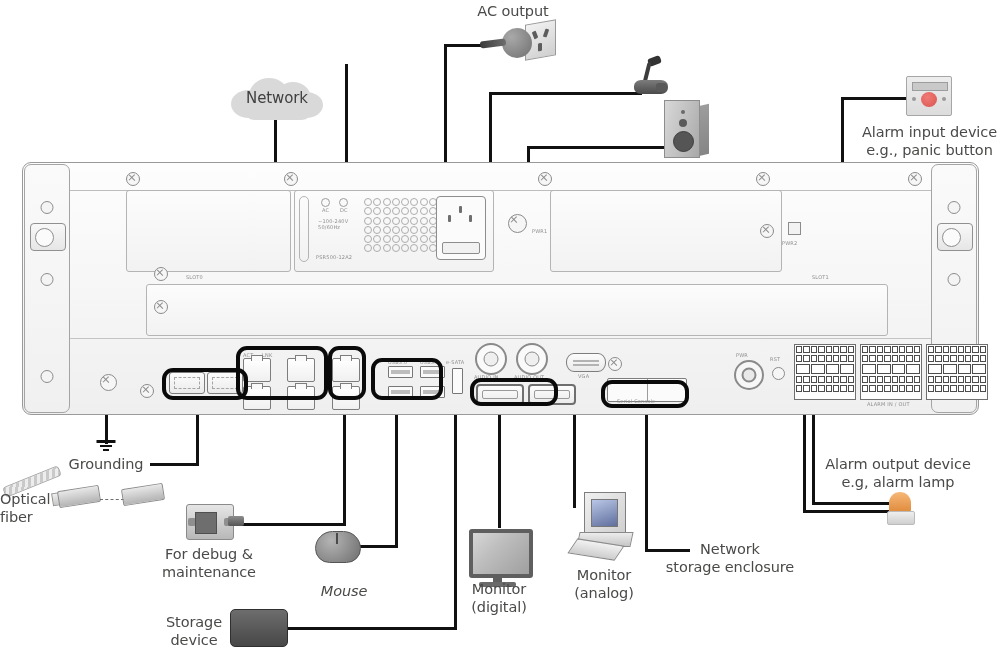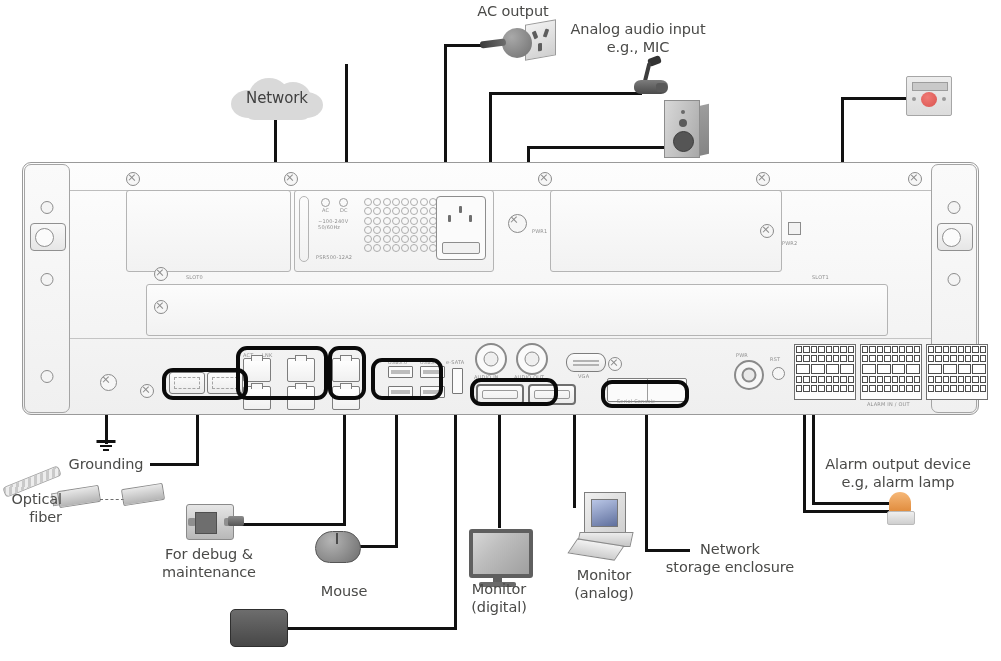--- a/index.html
+++ b/index.html
@@ -692,22 +692,20 @@
   <div class="plug-art" style="left:480px;top:22px;width:80px;height:42px;">
     <div class="socket">
         <i class="a"></i>
         <i class="b"></i>
         <i class="c"></i>
       </div>
     <div class="plug-ball"></div>
     <div class="plug-cord"></div>
   </div>
 
-  <div class="lbl" style="left:555px;top:20px;width:166px;">Analog audio input
-e.g., MIC</div>
   <div class="mic-art" style="left:634px;top:58px;width:38px;height:40px;">
     <div class="mic-head"></div>
     <div class="mic-neck"></div>
     <div class="mic-base"></div>
     <div class="mic-knob"></div>
   </div>
 
   <div class="spk-art" style="left:664px;top:100px;width:50px;height:60px;">
     <div class="spk-side"></div>
     <div class="spk-body">
@@ -718,58 +716,62 @@
   </div>
 
   <div class="panic-art" style="left:906px;top:76px;width:48px;height:42px;">
     <div class="panic-box">
       <div class="panic-slot"></div>
       <div class="panic-dot" style="left:5px;"></div>
       <div class="panic-dot" style="left:35px;"></div>
       <div class="panic-red"></div>
     </div>
   </div>
+  <div class="lbl" style="left:858px;top:123px;width:143px;">Alarm input device
+e.g., panic button</div>
 
   <div class="gnd-sym" style="left:96px;top:440px;width:19px;height:12px;">
     <i class="a"></i>
       <i class="b"></i>
       <i class="c"></i>
   </div>
   <div class="lbl" style="left:58px;top:455px;width:96px;">Grounding</div>
 
   <div class="fiber-art" style="left:0px;top:466px;width:160px;height:54px;">
     <div class="fiber-cable" style="left:2px;top:10px;"></div>
     <div class="fiber-tip" style="left:52px;top:26px;"></div>
     <div class="fiber-con" style="left:58px;top:22px;"></div>
     <div class="fiber-dash" style="left:100px;top:33px;width:24px;"></div>
     <div class="fiber-con" style="left:122px;top:20px;"></div>
   </div>
-  <div class="lbl" style="left:0px;top:490px;width:62px;text-align:right;">Optical
+  <div class="lbl" style="left:0px;top:490px;width:62px;text-align:left;">Optical
 fiber</div>
 
   <div class="db9-art" style="left:186px;top:504px;width:62px;height:38px;">
     <div class="db9-b">
       <div class="db9-screw" style="left:1px;top:13px;"></div>
       <div class="db9-screw" style="left:37px;top:13px;"></div>
       <div class="db9-in"></div>
     </div>
     <div class="db9-tail"></div>
   </div>
   <div class="lbl" style="left:142px;top:545px;width:134px;">For debug &amp;
 maintenance</div>
 
   <div class="mouse-art" style="left:315px;top:531px;width:46px;height:32px;">
     <div class="mouse-b"></div>
     <div class="mouse-split"></div>
   </div>
-  <div class="lbl" style="left:299px;top:582px;width:90px;">Mouse</div>
+  <div class="lbl" style="left:299px;top:582px;width:90px;font-style:italic;">Mouse</div>
 
   <div class="stor-art" style="left:230px;top:609px;width:58px;height:38px;">
     <div class="stor-b"></div>
   </div>
+  <div class="lbl" style="left:155px;top:613px;width:78px;">Storage
+device</div>
 
   <div class="mon-d-art" style="left:469px;top:529px;width:60px;height:60px;">
     <div class="mon-screen"></div>
     <div class="mon-stand"></div>
     <div class="mon-foot"></div>
   </div>
   <div class="lbl" style="left:451px;top:580px;width:96px;">Monitor
 (digital)</div>
 
   <div class="mon-a-art" style="left:570px;top:492px;width:70px;height:70px;">

